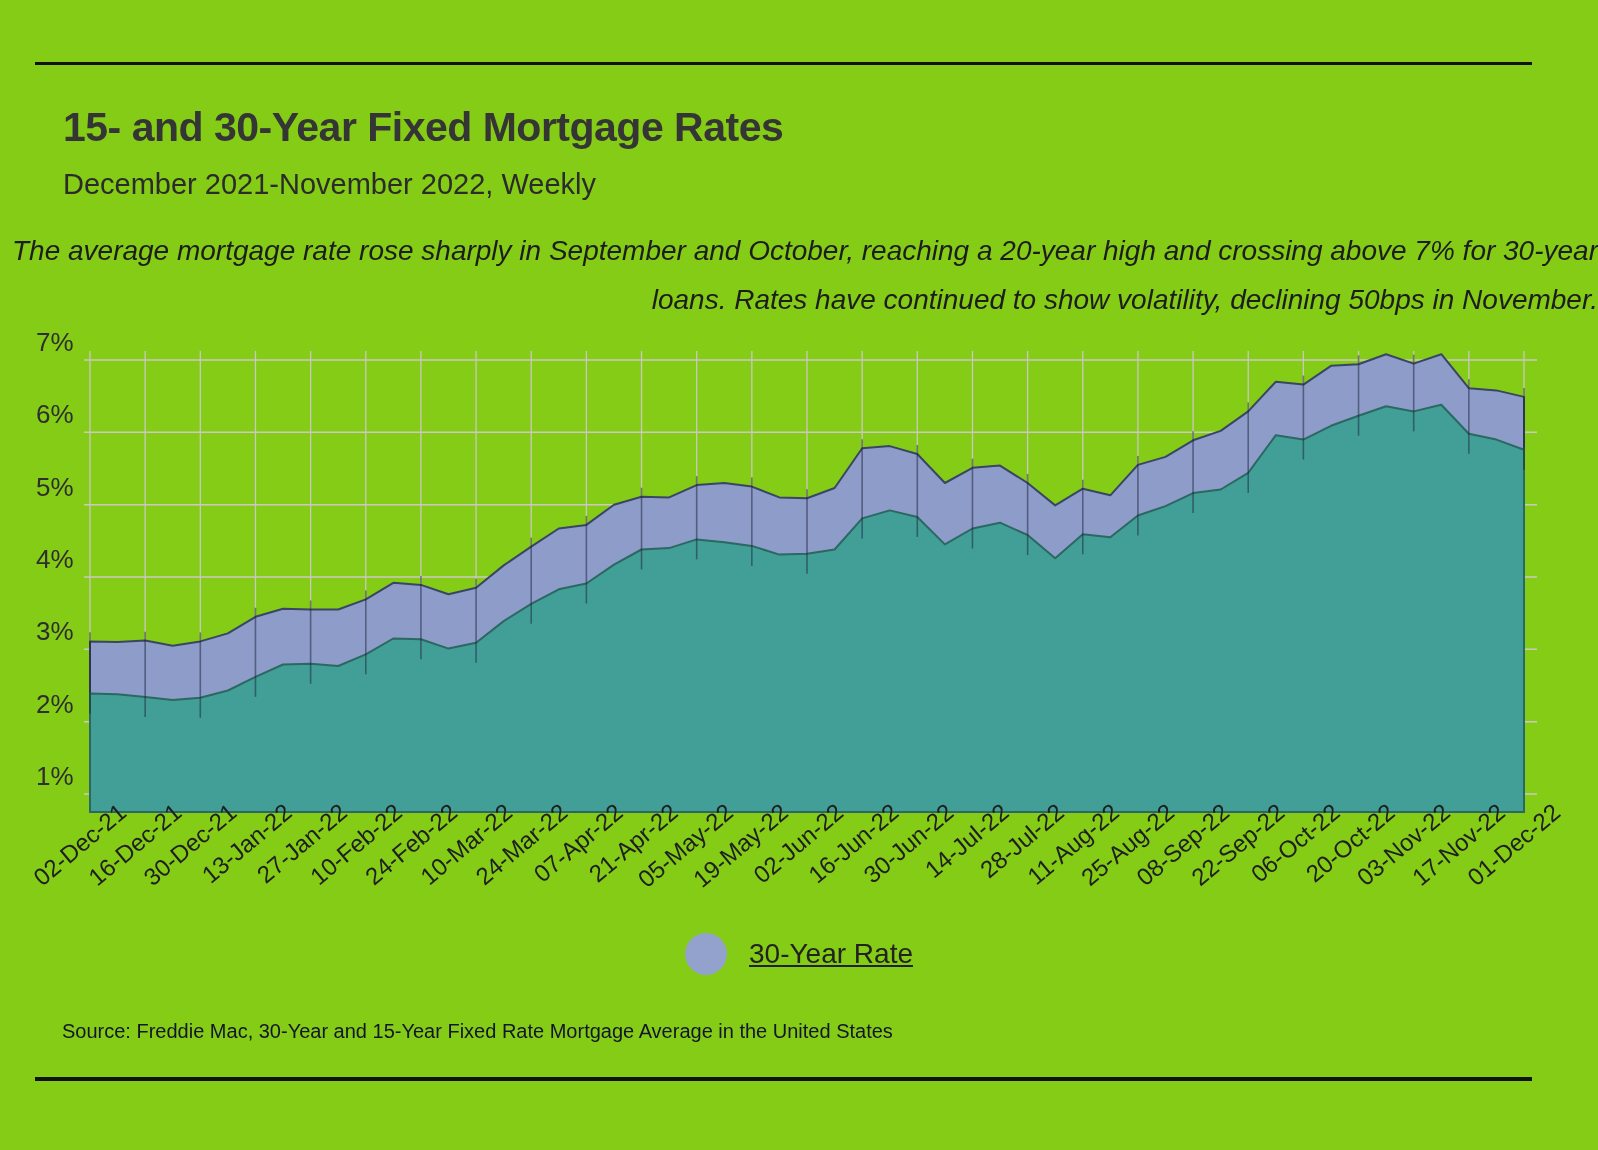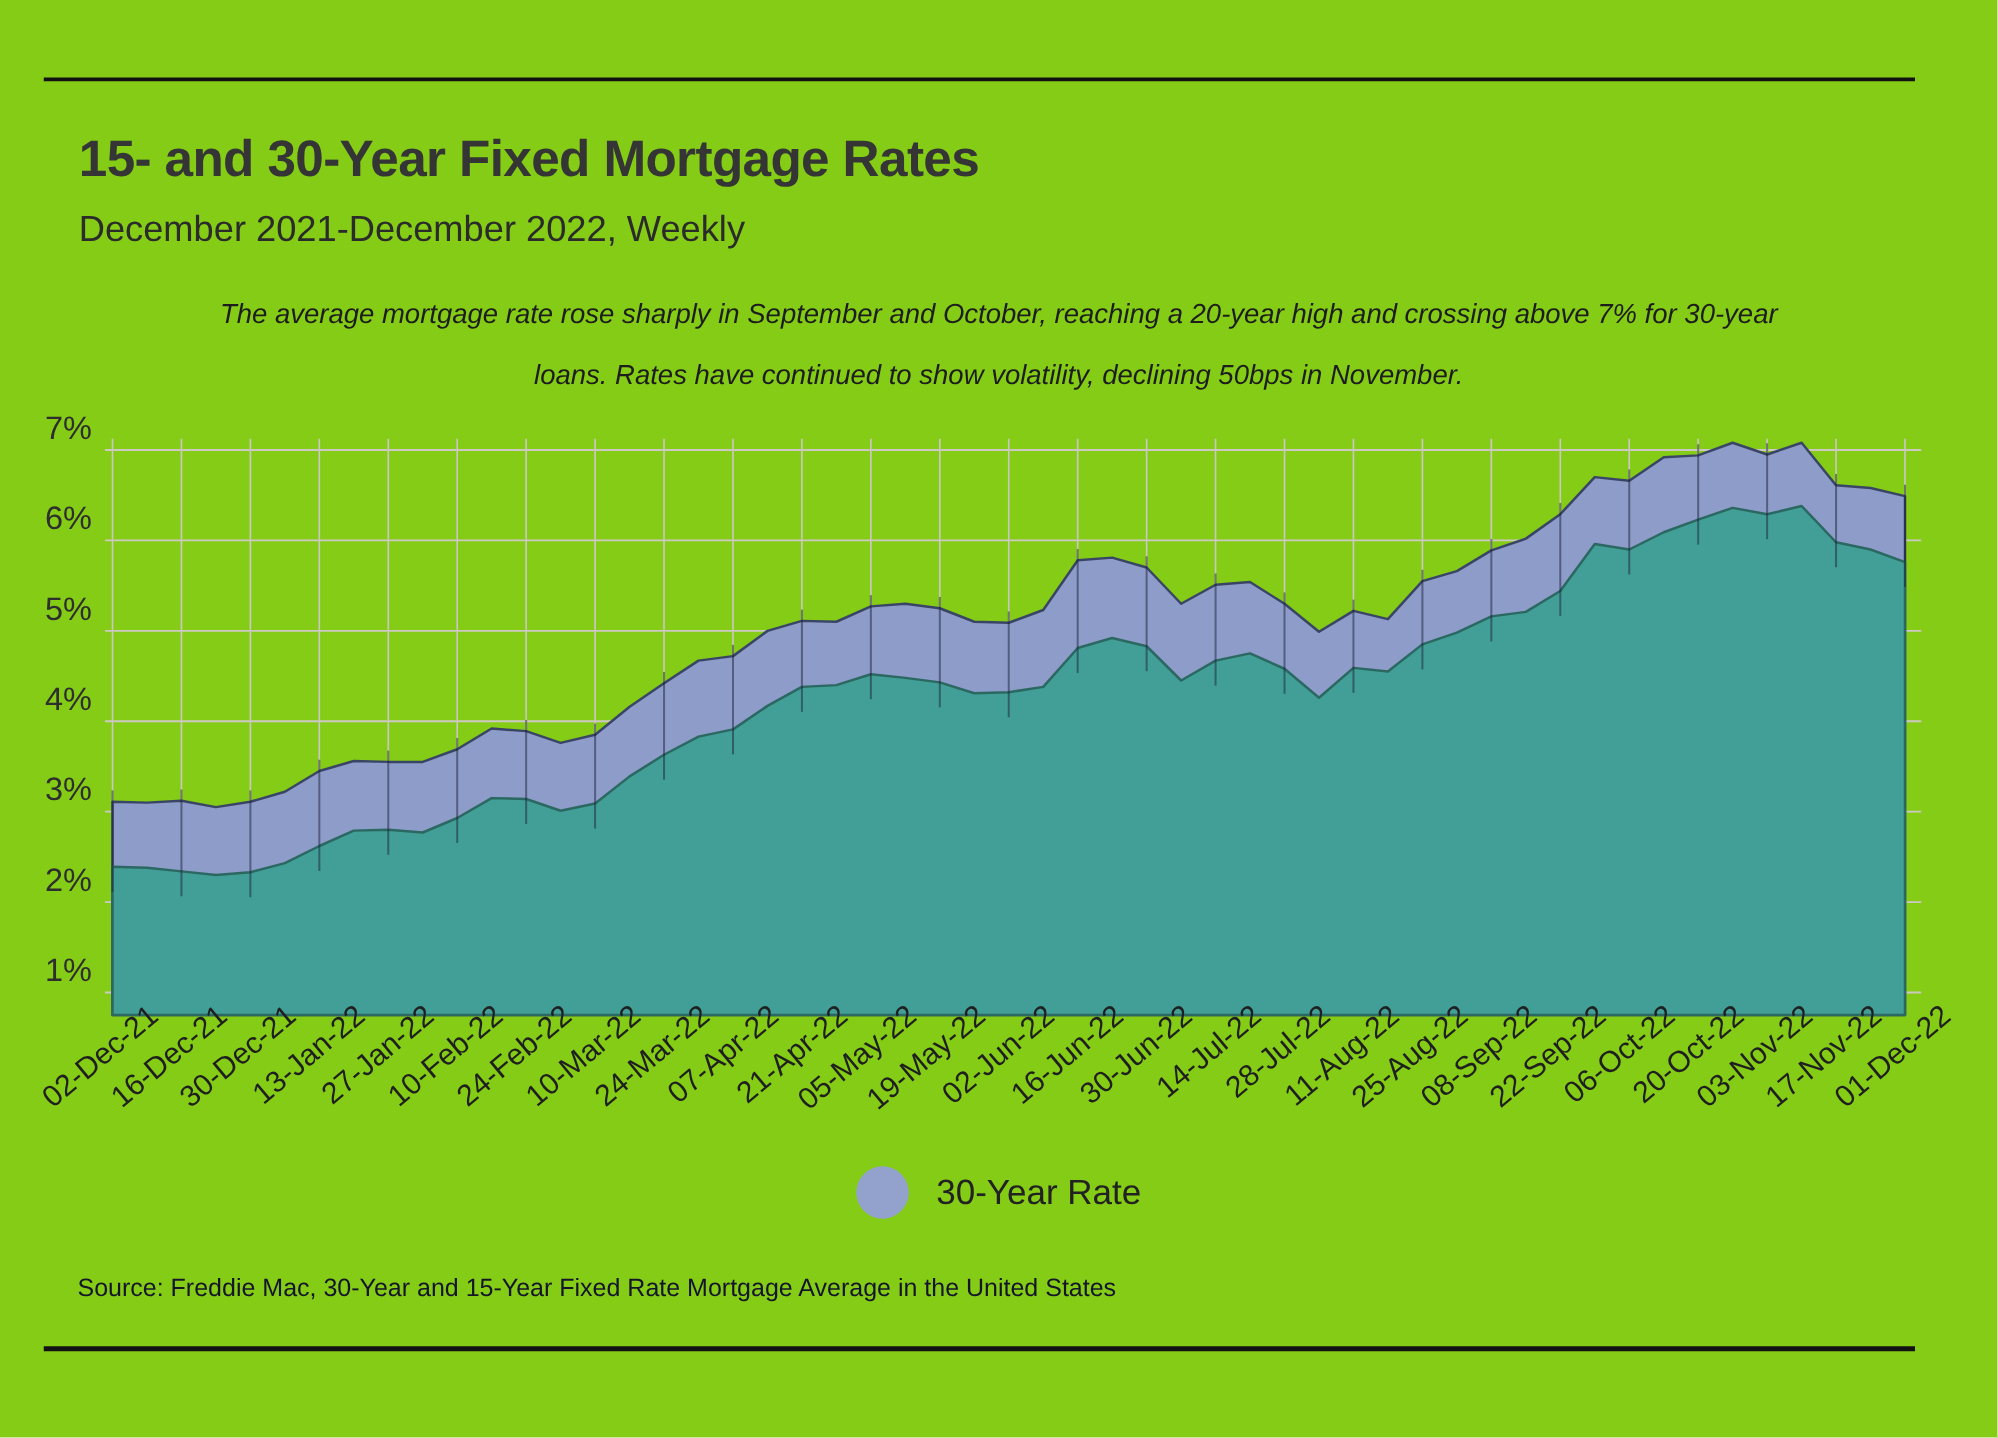--- a/index.html
+++ b/index.html
@@ -3,38 +3,38 @@
 <meta charset="utf-8">
 <style>
   html,body{margin:0;padding:0;background:#ffffff;}
   body{font-family:"Liberation Sans", sans-serif; color:#222;}
   #page{position:relative;width:1598px;height:1150px;background:#84cc16;overflow:hidden;}
   .rule{position:absolute;left:35px;width:1497px;background:#121212;}
   .rule.top{top:62px;height:3px;}
   .rule.bottom{top:1077px;height:4px;}
   .title{position:absolute;left:63px;top:104px;font-size:41px;font-weight:700;color:#353535;letter-spacing:-0.5px;}
   .subtitle{position:absolute;left:63px;top:168px;font-size:29px;font-weight:400;color:#2b2b2b;}
-  .annotation{position:absolute;left:0;right:0;top:226px;text-align:center;font-style:italic;font-size:22px;color:#1d1d1d;line-height:49px;}
+  .annotation{position:absolute;left:0;right:0;top:226px;text-align:right;font-style:italic;font-size:28px;color:#1d1d1d;line-height:49px;}
   .annotation div{white-space:nowrap;}
   #chart{position:absolute;left:0;top:325px;}
-  .legend{position:absolute;left:0;right:0;top:933px;display:flex;justify-content:center;align-items:flex-end;gap:38px;}
+  .legend{position:absolute;left:0;right:0;top:933px;display:flex;justify-content:center;align-items:flex-end;gap:38px;text-decoration:underline;}
   .legend-item{display:flex;align-items:center;gap:22px;}
   .legend-dot{width:42px;height:42px;border-radius:50%;}
   .legend-label{font-size:28px;color:#222;}
   .source{position:absolute;left:62px;top:1020px;font-size:20px;color:#14142a;text-align:center;}
 </style>
 </head>
 <body>
 
 <div id="page">
 
   <div class="rule top"></div>
 
   <div class="title">15- and 30-Year Fixed Mortgage Rates</div>
-  <div class="subtitle">December 2021-December 2022, Weekly</div>
+  <div class="subtitle">December 2021-November 2022, Weekly</div>
 
   <div class="annotation">
     <div>The average mortgage rate rose sharply in September and October, reaching a 20-year high and crossing above 7% for 30-year</div>
     <div>loans. Rates have continued to show volatility, declining 50bps in November.</div>
   </div>
 
   <svg id="chart" width="1598" height="575" xmlns="http://www.w3.org/2000/svg">
       <g>
         <line x1="84" y1="35" x2="1537" y2="35" stroke="#cdc8c3" stroke-width="1.5"></line>
         <line x1="84" y1="107.33" x2="1537" y2="107.33" stroke="#cdc8c3" stroke-width="1.5"></line>

